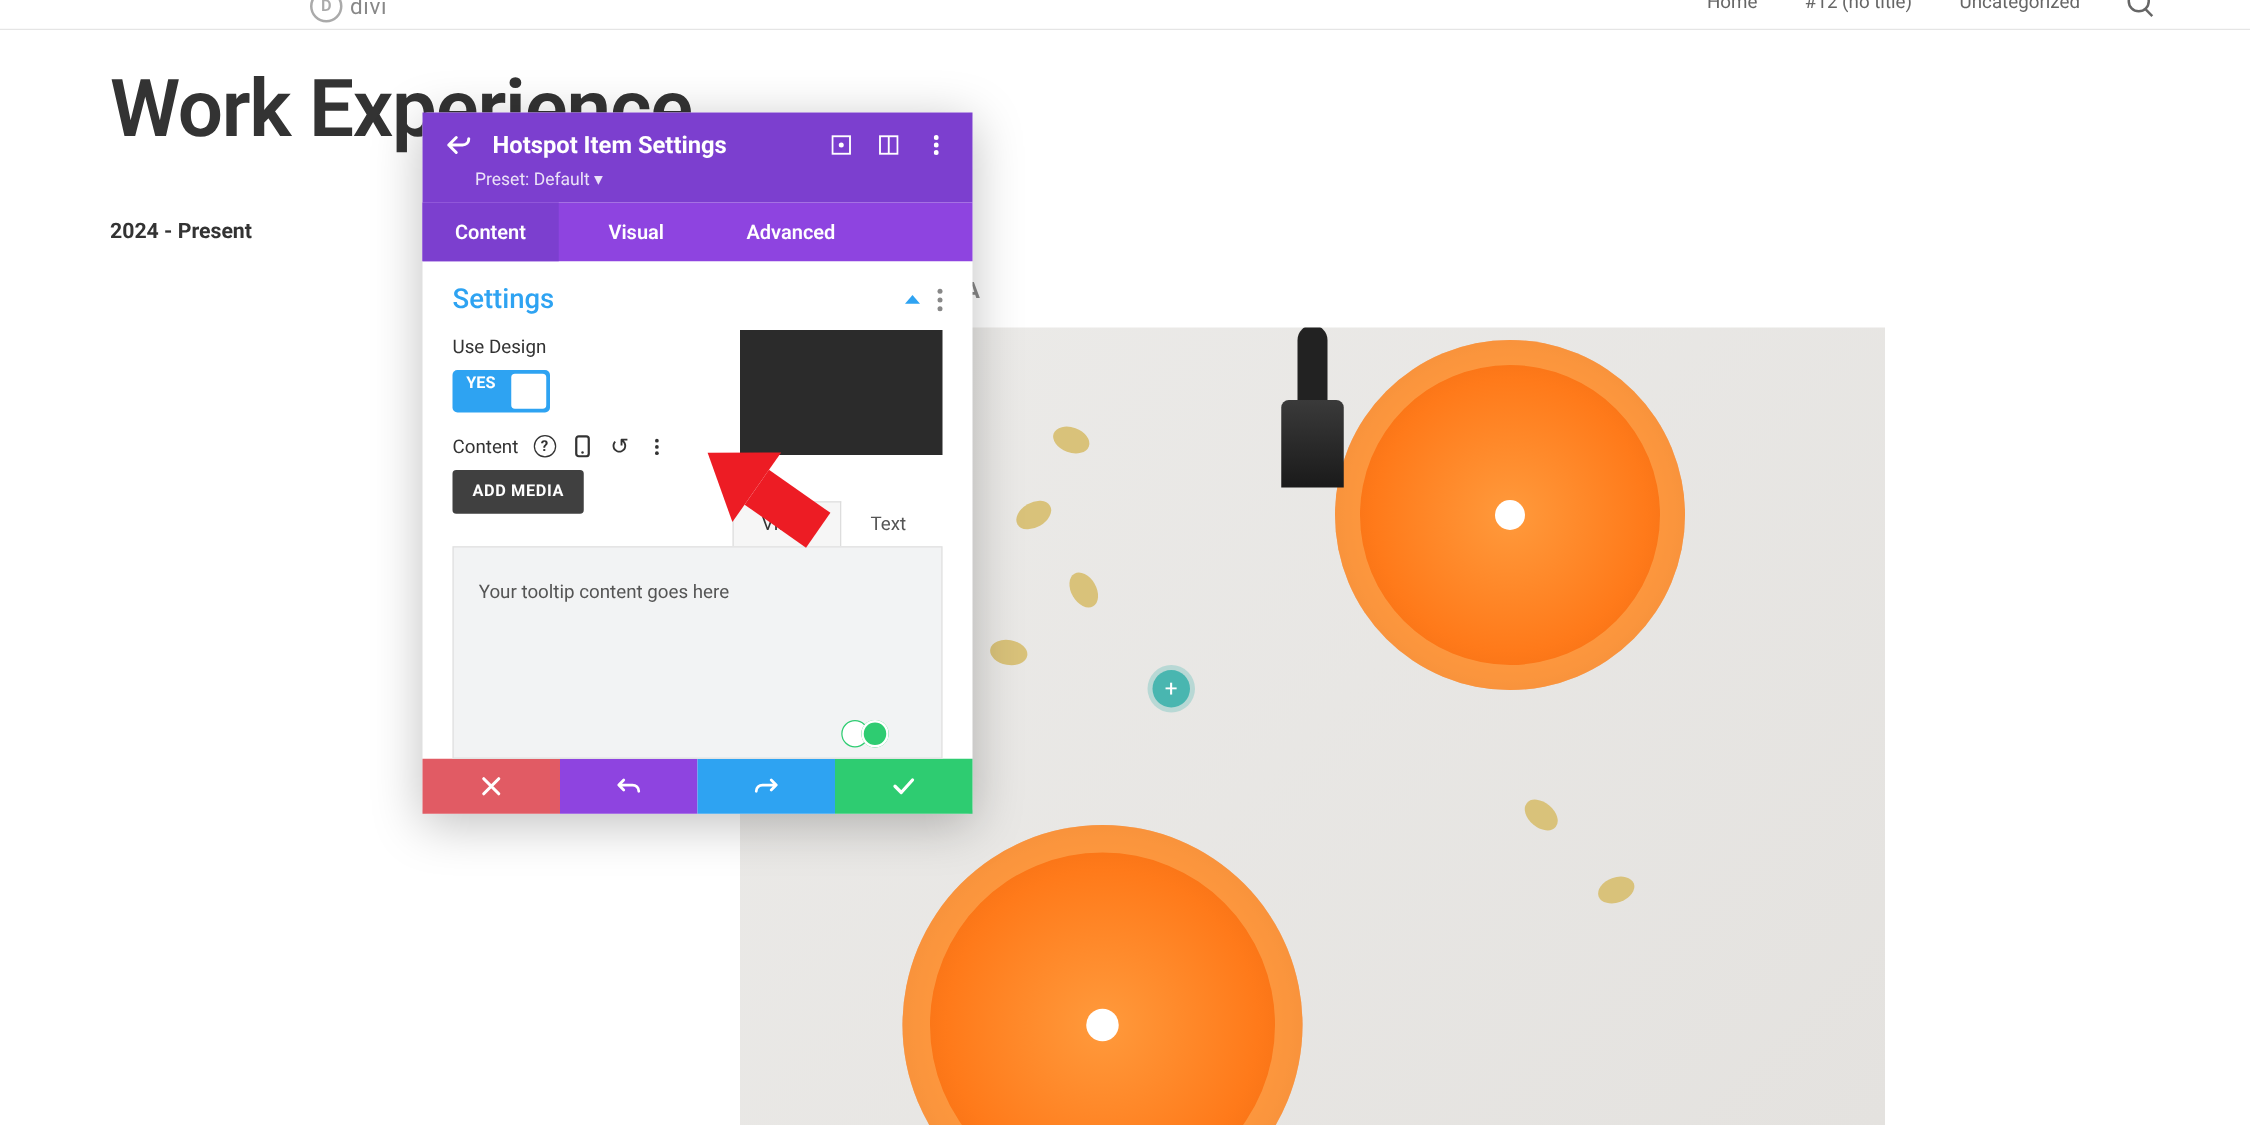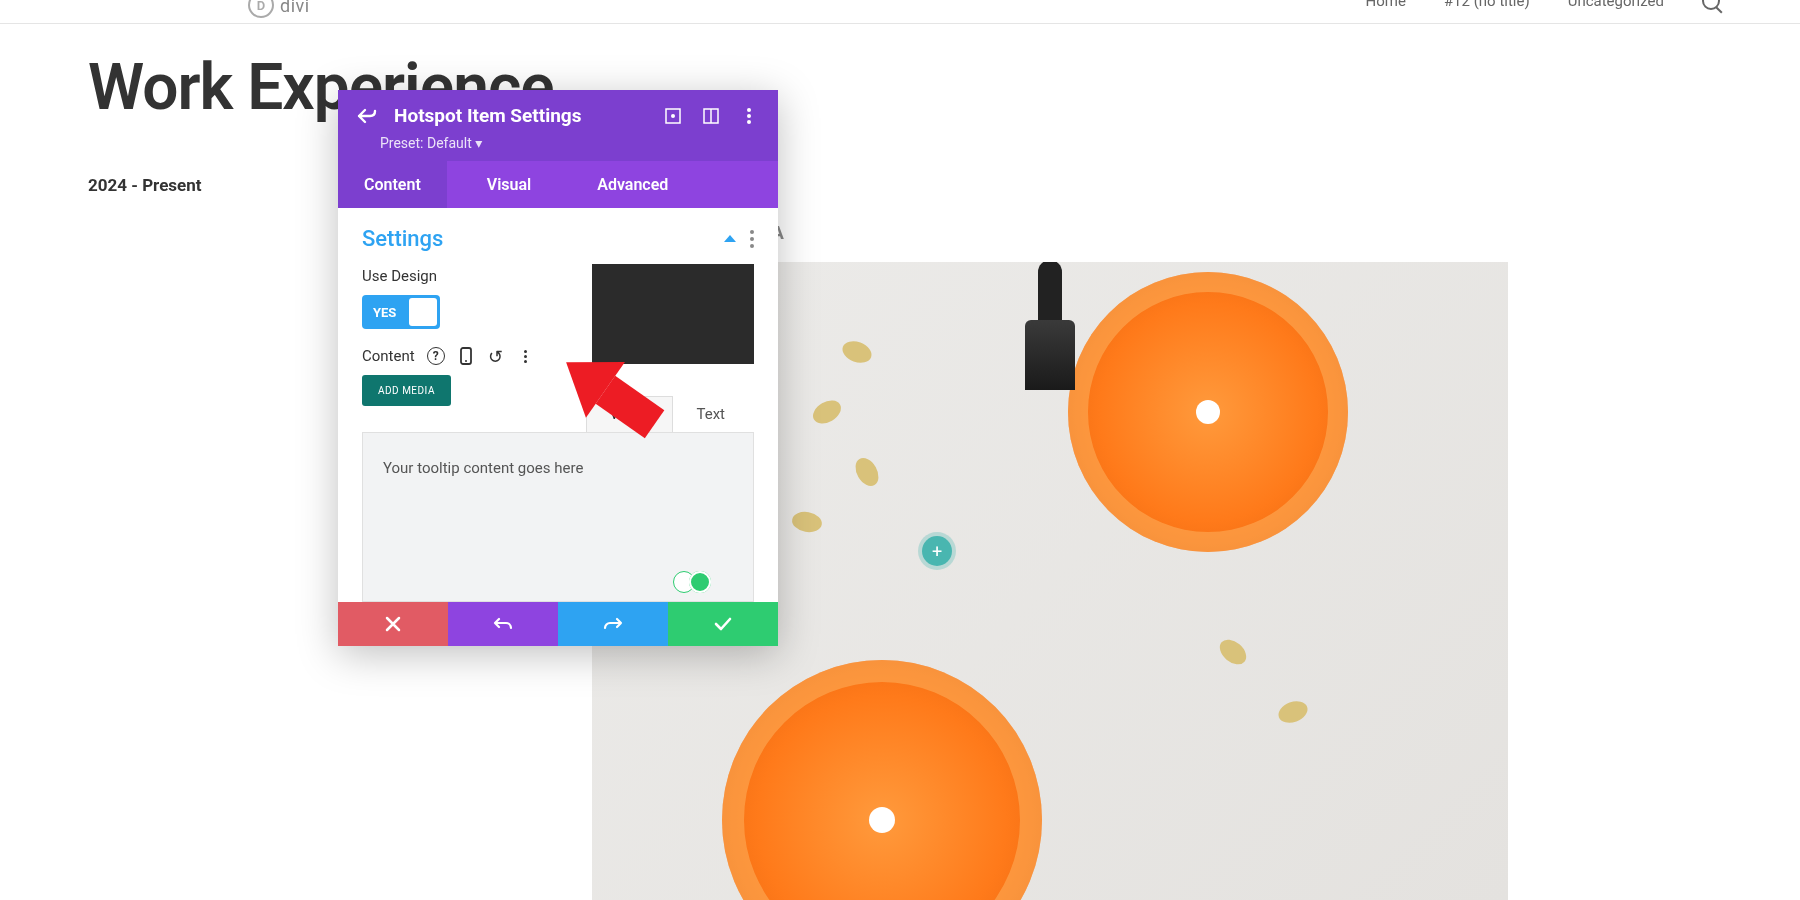--- a/index.html
+++ b/index.html
@@ -31,31 +31,31 @@
     .tab:nth-child(3){margin-left:14px;}
 
     .section-head { display:flex; align-items:center; padding:18px 24px 8px; }
     .section-title { color:#2ea3f2; font-size:22px; font-weight:500; flex:1; }
     .chevron-up { width:0;height:0; border-left:6px solid transparent; border-right:6px solid transparent; border-bottom:7px solid #2ea3f2; cursor:pointer;}
     .dots-v { margin-left:14px; cursor:pointer; color:#555; font-size:18px; line-height:10px; display:flex; flex-direction:column; gap:3px;}
     .dots-v span{width:4px;height:4px;background:#888;border-radius:50%;}
 
     .field { padding:8px 24px; }
     .field-label { font-size:15px; color:#333; margin-bottom:10px; }
-    .toggle { width:78px; height:34px; background:#2ea3f2; border-radius:4px; display:flex; align-items:center; padding:3px; cursor:pointer; position:relative;}
+    .toggle { width:78px; height:34px; background:#2ea3f2; border-radius:4px; display:flex; padding:3px; cursor:pointer; position:relative;}
     .toggle-label { color:#fff; font-size:13px; font-weight:700; margin-left:8px; }
     .toggle-knob { width:28px; height:28px; background:#fff; border-radius:3px; margin-left:auto; }
 
     .content-label-row { display:flex; align-items:center; gap:12px; margin-top:18px;}
     .mini-ico { width:18px; height:18px; display:flex; align-items:center; justify-content:center; color:#333; cursor:pointer;}
     .qmark { border:1.5px solid #333; border-radius:50%; width:18px;height:18px; font-size:12px; font-weight:700;}
     .undo-c { font-size:18px;}
     .vdots { display:flex; flex-direction:column; gap:2px;}
     .vdots span{width:3px;height:3px;background:#333;border-radius:50%;}
-    .add-media { background:#0f766e; color:#fff; font-size:10px; font-weight:400; padding:10px 16px; border:none; border-radius:3px; margin-top:10px; cursor:pointer; letter-spacing:0.5px;}
+    .add-media { background:#404040; color:#fff; font-size:13px; font-weight:700; padding:10px 16px; border:none; border-radius:3px; margin-top:10px; cursor:pointer; letter-spacing:0.5px;}
 
     .editor-tabs { display:flex; justify-content:flex-end; gap:0; margin-top:-18px; padding-right:30px;}
     .etab { padding:8px 22px; font-size:15px; color:#555; cursor:pointer; border:1px solid transparent;}
     .etab.active { background:#f6f6f6; border:1px solid #ddd; border-bottom:none; color:#333;}
     .editor-body { margin:0 24px 0 24px; background:#f2f3f4; min-height:170px; padding:26px 20px; font-size:15px; color:#555; position:relative; border:1px solid #e0e0e0;}
 
     .modal-footer { display:flex; height:44px; }
     .fbtn { flex:1; display:flex; align-items:center; justify-content:center; cursor:pointer; color:#fff; font-size:18px;}
     .fbtn.cancel { background:#e15b64; }
     .fbtn.undo2 { background:#8e44e0; }

